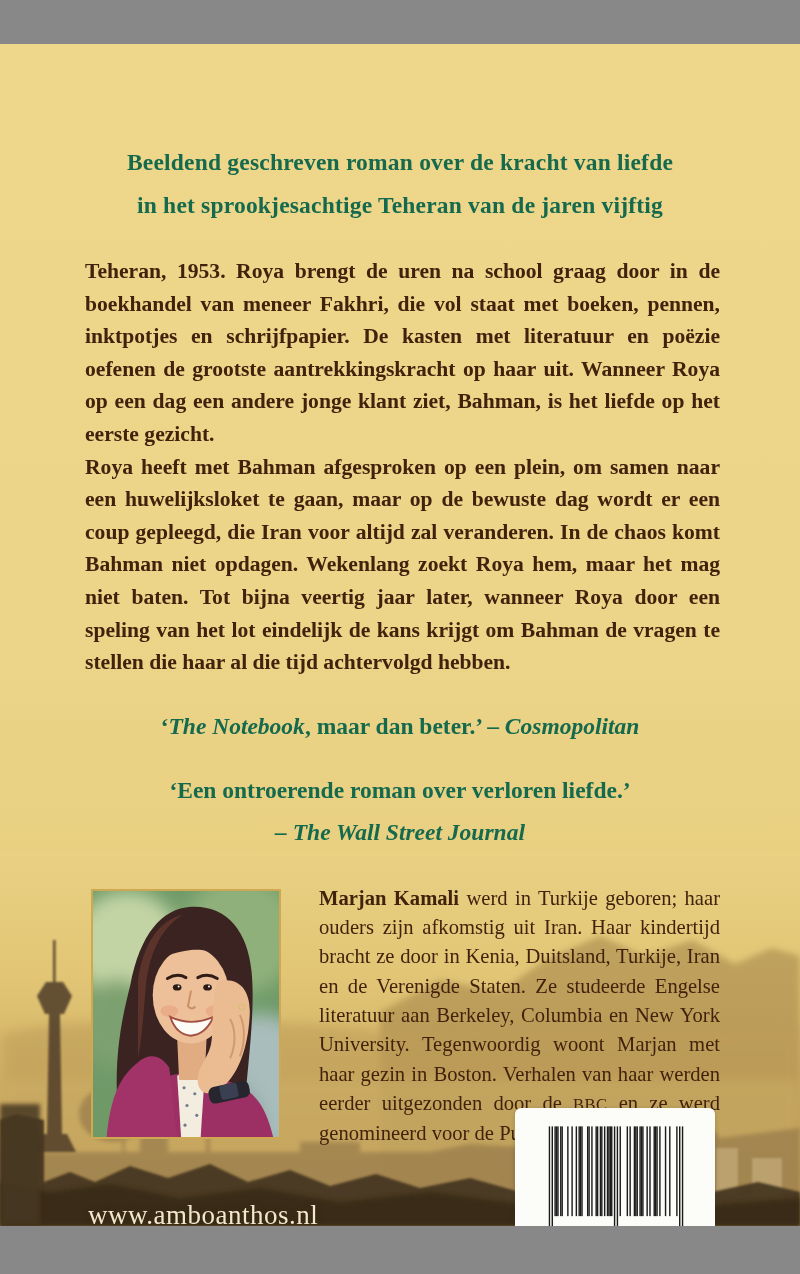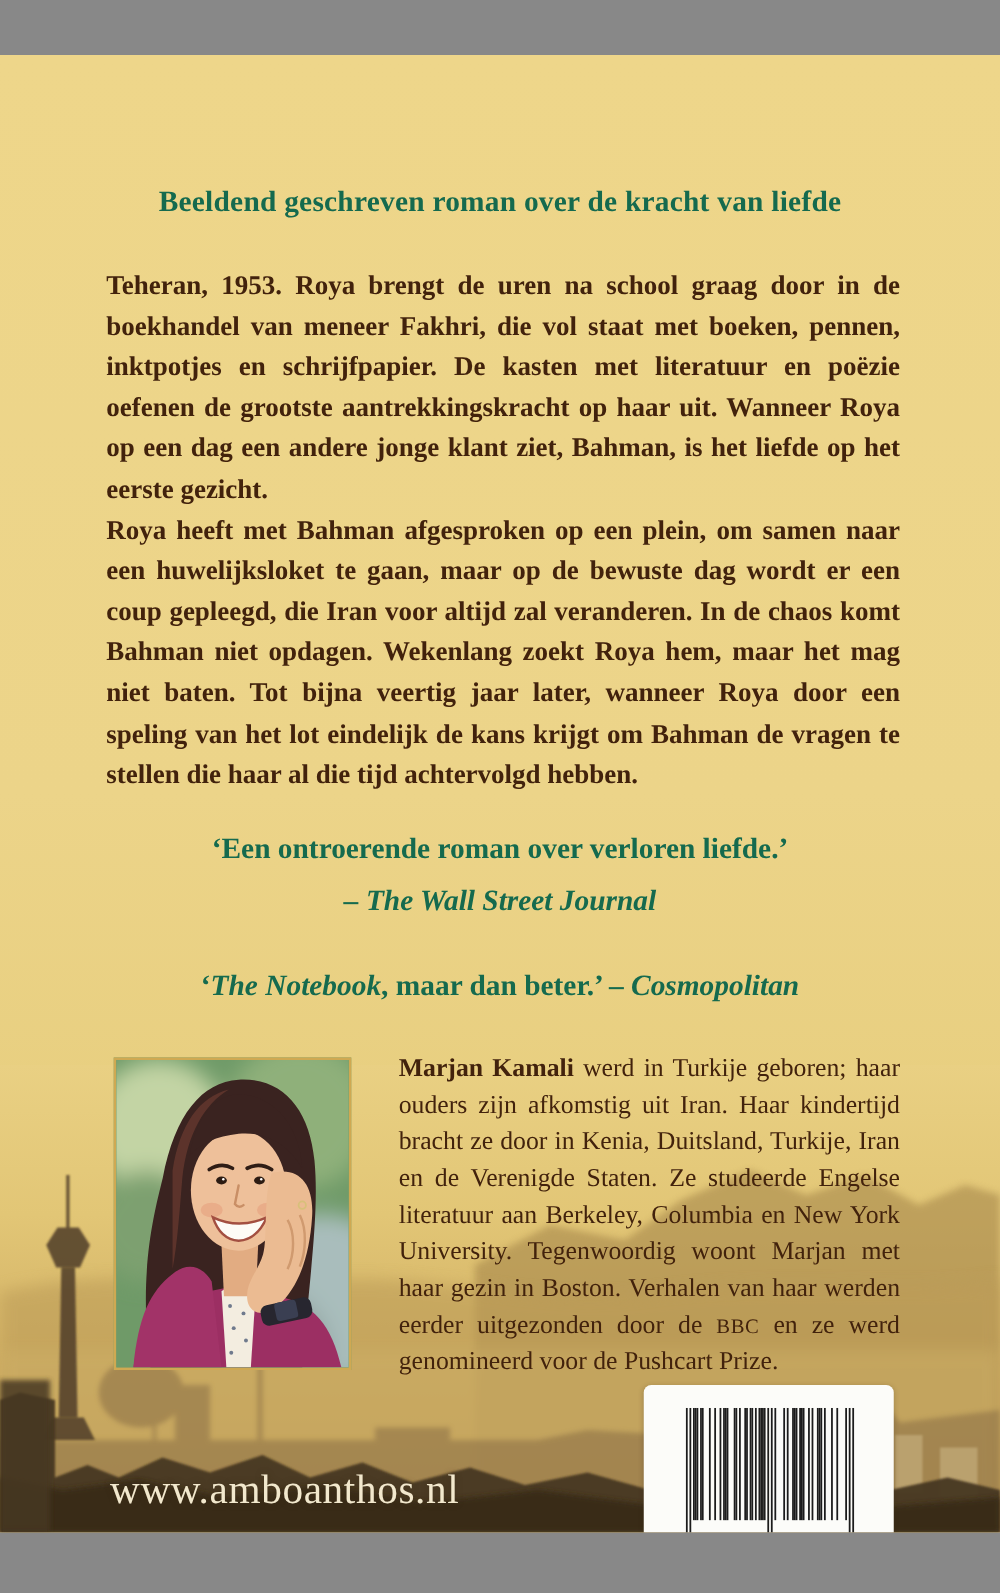--- a/index.html
+++ b/index.html
@@ -21,22 +21,22 @@
   .quote-1{margin-top:26px;}
   .quote-2{margin-top:22px;}
   .quote .wk{font-style:italic;}
   .author-row{display:flex;margin:36px 80px 0 91px;gap:38px;align-items:flex-start;}
   .photo-frame{flex:none;width:190px;height:250px;border:2px solid #cfa952;box-sizing:border-box;overflow:hidden;background:#6f9a68;}
   .photo-frame svg{display:block;width:100%;height:100%;}
   .bio{color:#42220c;font-size:20.6px;line-height:29.3px;text-align:justify;margin-top:-5px;}
   .bio .author-name{font-weight:bold;}
   .bio .smallcaps{font-size:0.8em;letter-spacing:0.5px;}
   .website{
-    position:absolute;left:88px;top:1130px;z-index:3;
-    color:#f2e8cd;font-size:33px;letter-spacing:0.5px;text-shadow:0 0 6px rgba(60,45,20,.45);
+    position:absolute;left:88px;top:1156px;z-index:3;
+    color:#f2e8cd;font-size:27px;letter-spacing:0.5px;text-shadow:0 0 6px rgba(60,45,20,.45);
   }
   .barcode-card{
     position:absolute;left:515px;top:1064px;width:200px;height:155px;z-index:3;
     background:#fcfcf9;border-radius:6px;box-shadow:0 1px 4px rgba(60,45,20,.25);
   }
   .barcode-svg{position:absolute;left:21px;top:15px;width:160px;height:127px;}
   .barcode-svg text{font-family:"DejaVu Sans","Liberation Sans",sans-serif;fill:#1c1c1c;}
 </style>
 </head>
 <body>
@@ -105,34 +105,35 @@
       <path filter="url(#b2)" fill="#382b18" opacity="0.9" d="M0,330 L50,340 L110,332 L180,346 L260,336 L340,350 L430,340 L520,352 L610,342 L700,354 L800,346 L800,374 L0,374 Z"></path>
       <rect x="0" y="252" width="40" height="122" fill="#473721" opacity="0.85" filter="url(#b2)"></rect>
       <rect x="806" y="250" width="2" height="2" fill="none"></rect>
     </g>
   </svg>
 
   <div class="content">
 
     <div class="tagline">
       <div>Beeldend geschreven roman over de kracht van liefde</div>
+      <div>in het sprookjesachtige Teheran van de jaren vijftig</div>
     </div>
 
     <div class="synopsis">
       <p>Teheran, 1953. Roya brengt de uren na school graag door in de boekhandel van meneer Fakhri, die vol staat met boeken, pennen, inktpotjes en schrijfpapier. De kasten met literatuur en poëzie oefenen de grootste aantrekkingskracht op haar uit. Wanneer Roya op een dag een andere jonge klant ziet, Bahman, is het liefde op het eerste gezicht.</p>
       <p>Roya heeft met Bahman afgesproken op een plein, om samen naar een huwelijksloket te gaan, maar op de bewuste dag wordt er een coup gepleegd, die Iran voor altijd zal veranderen. In de chaos komt Bahman niet opdagen. Wekenlang zoekt Roya hem, maar het mag niet baten. Tot bijna veertig jaar later, wanneer Roya door een speling van het lot eindelijk de kans krijgt om Bahman de vragen te stellen die haar al die tijd achtervolgd hebben.</p>
     </div>
 
+    <div class="quote quote-1">
+      <span>‘</span><span class="wk">The Notebook</span><span>, maar dan beter.’ </span><span>– </span><span class="wk">Cosmopolitan</span>
+    </div>
+
     <div class="quote quote-2">
       <div>‘Een ontroerende roman over verloren liefde.’</div>
       <div class="wk">– The Wall Street Journal</div>
-    </div>
-
-    <div class="quote quote-1">
-      <span>‘</span><span class="wk">The Notebook</span><span>, maar dan beter.’ </span><span>– </span><span class="wk">Cosmopolitan</span>
     </div>
 
     <div class="author-row">
 
       <div class="photo-frame">
         <svg viewBox="0 0 190 250" preserveAspectRatio="none" aria-hidden="true">
           <defs>
               <filter id="pb">
                 <feGaussianBlur stdDeviation="9"></feGaussianBlur>
               </filter>

